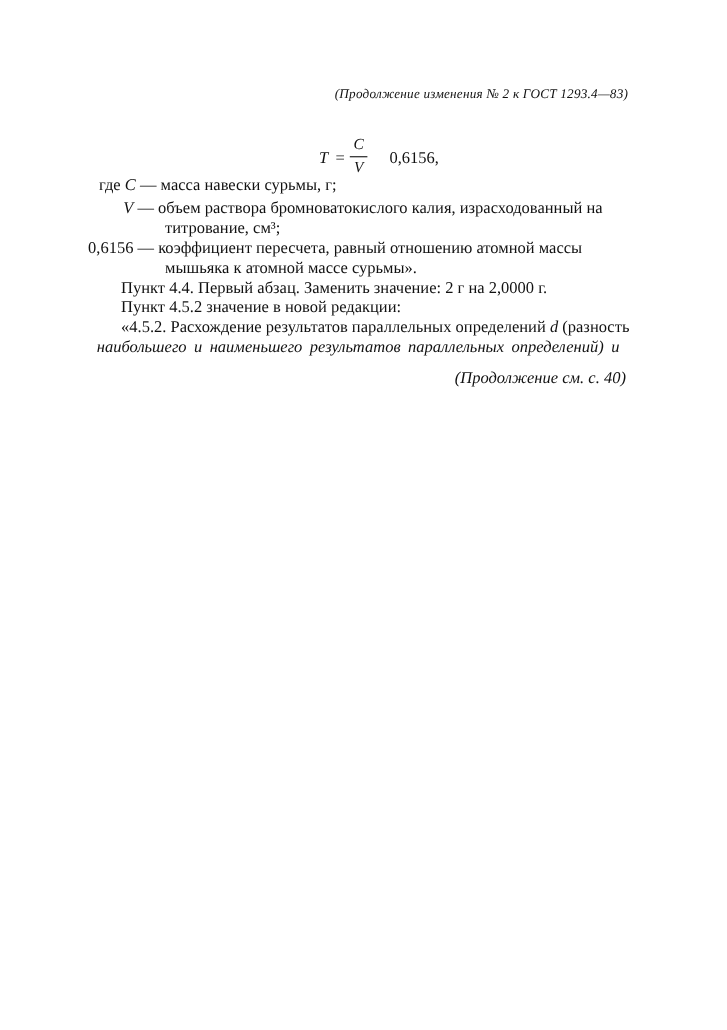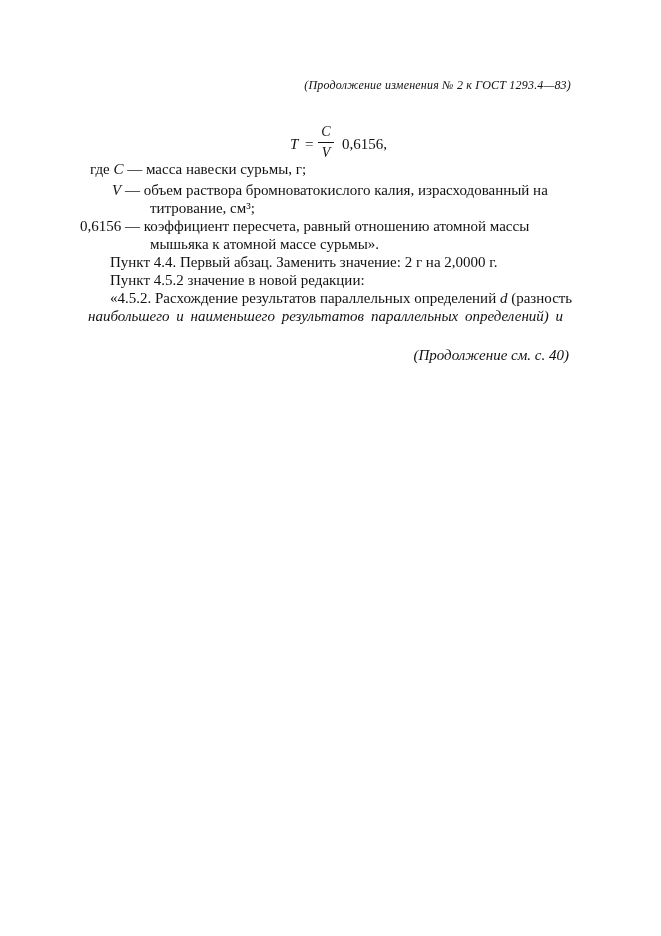--- a/index.html
+++ b/index.html
@@ -9,21 +9,21 @@
     .it { font-style: italic; }
     .header { right: 90px; top: 76px; font-size: 12px; letter-spacing: 0.2px; }
     .formula { left: 290px; top: 124px; height: 44px; }
     .formula .var { font-style: italic; position: absolute; }
     .formula .T { left: 0; top: 11px; }
     .formula .eq { left: 15px; top: 11px; position: absolute; }
     .formula .frac { position: absolute; left: 28px; top: 0; width: 16px; text-align: center; }
     .formula .num { display: block; font-style: italic; line-height: 16px; font-size: 14px; }
     .formula .bar { display: block; border-top: 1px solid #111; margin: 2px 0; }
     .formula .den { display: block; font-style: italic; line-height: 16px; font-size: 14px; }
-    .formula .coef { position: absolute; left: 52px; top: 11px; }
+    .formula .coef { position: absolute; left: 64px; top: 11px; }
   </style>
 </head>
 <body>
 
 <div>
 
   <div class="abs it header">(Продолжение изменения № 2 к  ГОСТ  1293.4—83)</div>
 
   <div class="abs formula">
     <span class="var T">T</span>
@@ -51,15 +51,15 @@
   <div class="abs" style="left:150px; top:235px;">мышьяка к атомной массе сурьмы».</div>
 
   <div class="abs" style="left:110px; top:253px;">Пункт 4.4. Первый абзац. Заменить значение: 2 г на 2,0000 г.</div>
   <div class="abs" style="left:110px; top:271px;">Пункт 4.5.2 значение в новой редакции:</div>
 
   <div class="abs" style="left:110px; top:289px;">
     <span>«4.5.2. Расхождение результатов параллельных определений </span><span class="it">d</span><span> (разность</span>
   </div>
   <div class="abs" style="left:88px; top:307px; word-spacing: 3px; font-style: italic;">наибольшего  и  наименьшего  результатов  параллельных  определений)  и</div>
 
-  <div class="abs it" style="right:92px; top:346px;margin-left:40px;">(Продолжение см. с. 40)</div>
+  <div class="abs it" style="right:92px; top:335px;margin-left:40px;">(Продолжение см. с. 40)</div>
 
 </div>
 
 </body></html>

